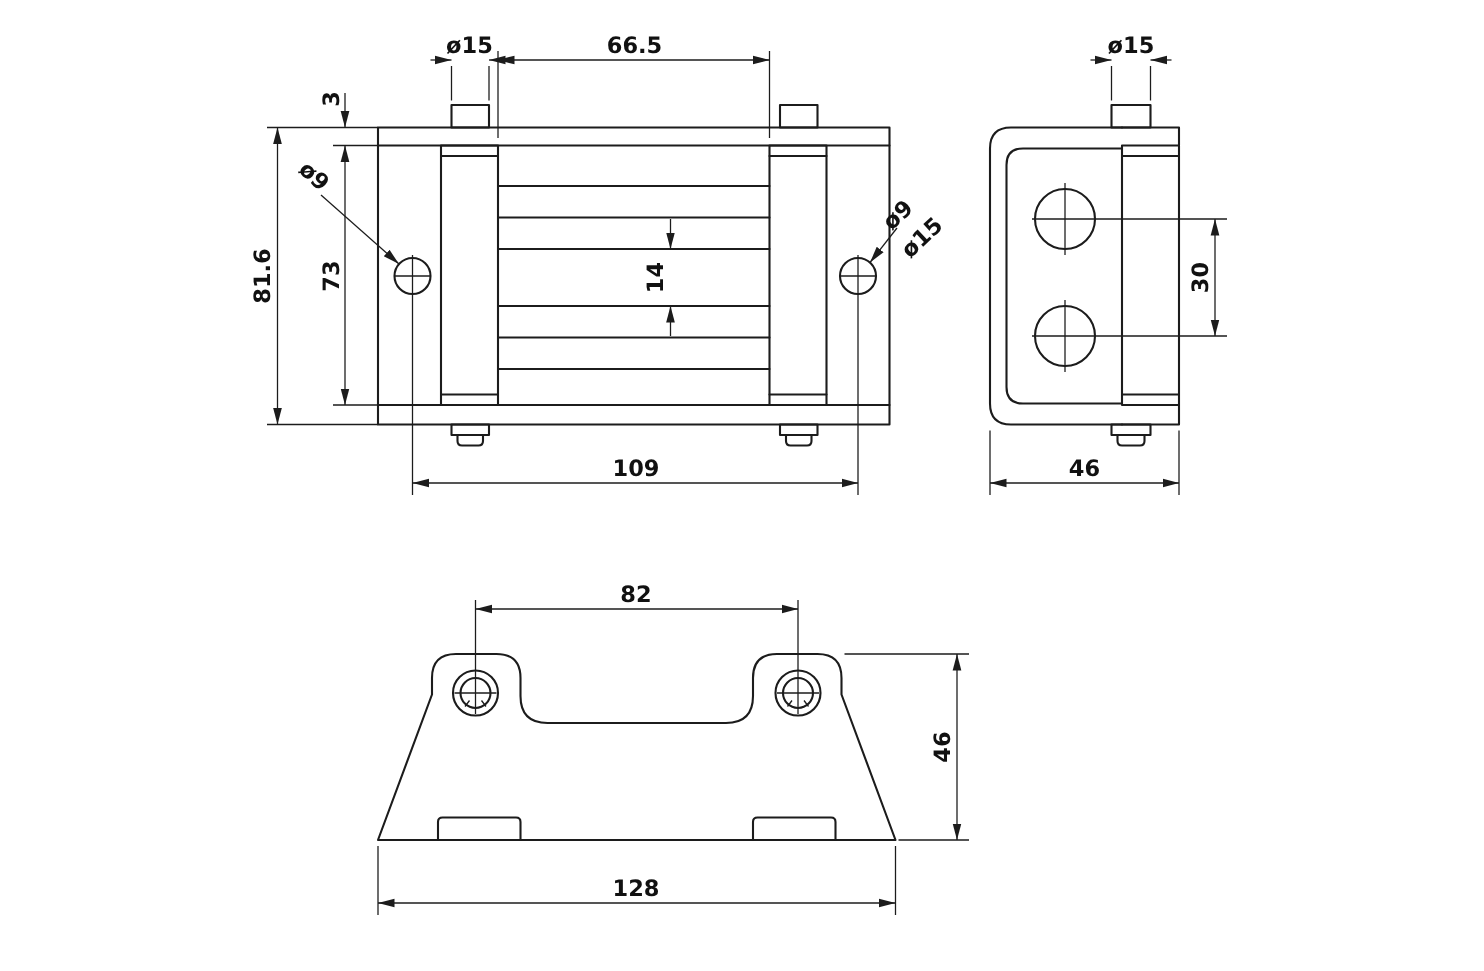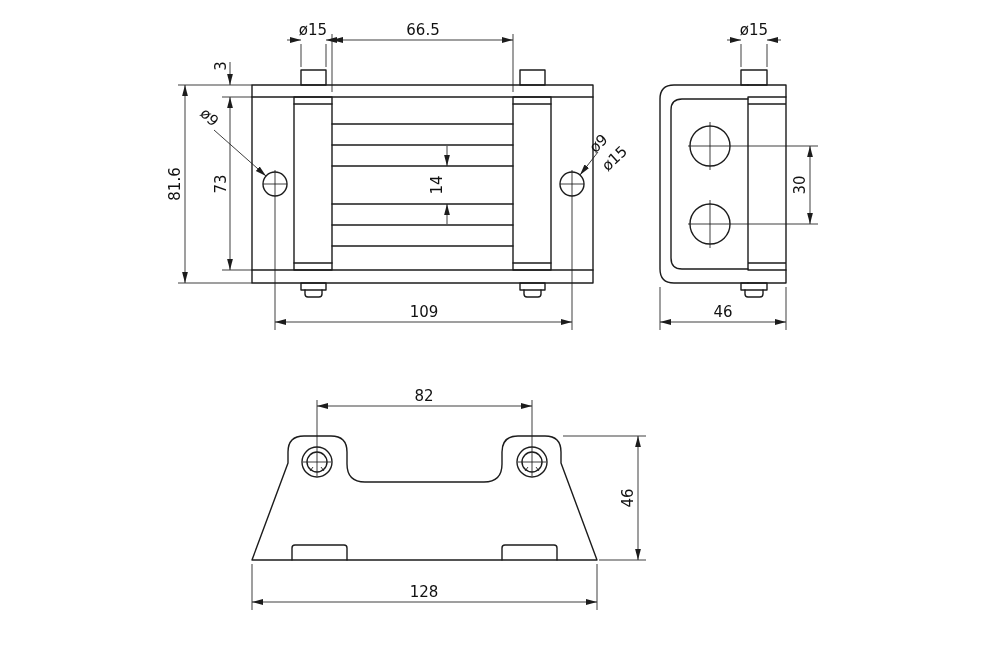--- a/index.html
+++ b/index.html
@@ -2,20 +2,21 @@
 <html style="--line-color: #1c1c1c; --bg-color: #ffffff;"><head>
 <meta charset="utf-8">
 <style>
   html,body{margin:0;padding:0}
   .stage{
     width:989px;height:647px;
     background:var(--bg-color,#ffffff);
     position:relative;
     font-family:"DejaVu Sans",sans-serif;
     overflow:hidden;
+    font-weight:bold;
   }
   svg{display:block}
   .obj{fill:none;stroke:var(--line-color,#1c1c1c);stroke-width:1.4;stroke-linecap:round;stroke-linejoin:round}
   .thin{fill:none;stroke:var(--line-color,#1c1c1c);stroke-width:.85;stroke-linecap:butt}
   .dim{fill:none;stroke:var(--line-color,#1c1c1c);stroke-width:.85}
   text{font-size:15px;fill:#111;font-family:"DejaVu Sans",sans-serif}
   .mid{text-anchor:middle}
 </style>
 </head>
 <body>

